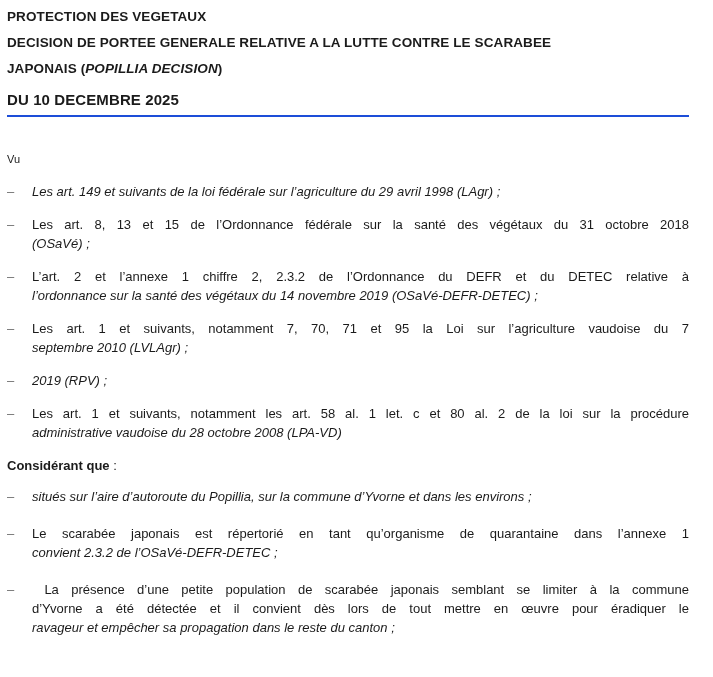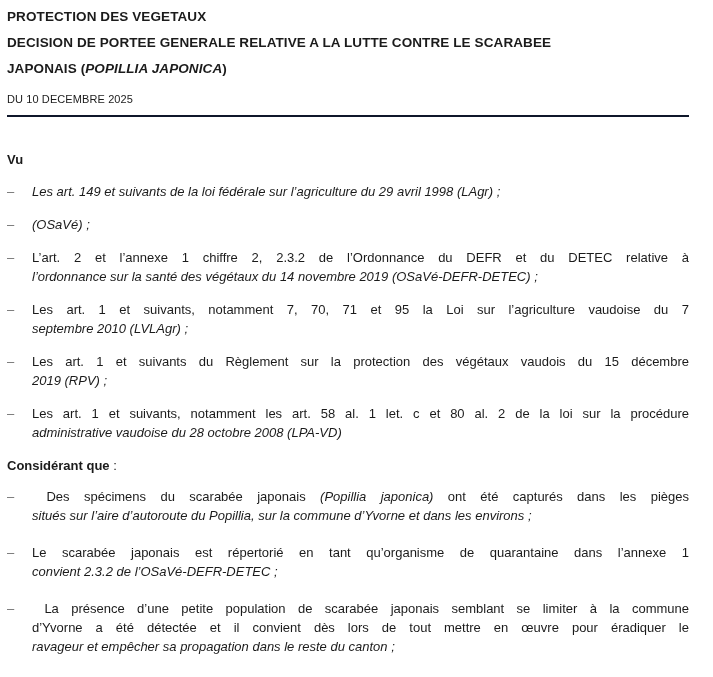--- a/index.html
+++ b/index.html
@@ -19,31 +19,31 @@
   }
   .title-line {
     font-size: 13.5px;
     font-weight: bold;
     line-height: 26px;
     letter-spacing: 0.1px;
   }
   .italic { font-style: italic; }
   .date-heading {
     margin-top: 9px;
-    font-size: 11px;
-    font-weight: normal;
+    font-size: 15px;
+    font-weight: bold;
     line-height: 17px;
     padding-bottom: 7px;
-    border-bottom: 2px solid #0f172a;
+    border-bottom: 2px solid #1d4ed8;
     letter-spacing: 0.1px;
   }
   .section-label {
     margin-top: 33px;
-    font-size: 13px;
-    font-weight: bold;
+    font-size: 11px;
+    font-weight: normal;
     line-height: 19px;
   }
   .considerant-label {
     margin-top: 0;
     font-size: 13px;
     line-height: 19px;
   }
   .considerant-label .bold-part { font-weight: bold; }
   .bullet-list { margin-top: 13px; }
   .bullet-list.second { margin-top: 12px; }
@@ -73,76 +73,75 @@
     font-style: italic;
   }
 </style>
 </head>
 <body>
 
 <div class="page">
 
   <div class="title-line">PROTECTION DES VEGETAUX</div>
   <div class="title-line">DECISION DE PORTEE GENERALE RELATIVE A LA LUTTE CONTRE LE SCARABEE</div>
-  <div class="title-line"><span>JAPONAIS (</span><span class="italic">POPILLIA JAPONICA</span><span>)</span></div>
+  <div class="title-line"><span>JAPONAIS (</span><span class="italic">POPILLIA DECISION</span><span>)</span></div>
 
   <div class="date-heading">DU 10 DECEMBRE 2025</div>
 
   <div class="section-label">Vu</div>
 
   <div class="bullet-list" id="vu-list">
       <div class="bullet">
         <span class="dash">–</span>
         <div class="btext">
           <div class="line last"><span>Les art. 149 et suivants de la loi fédérale sur l’agriculture du 29 avril 1998 (LAgr) ;</span></div>
         </div>
       </div>
       <div class="bullet">
         <span class="dash">–</span>
         <div class="btext">
+          <div class="line"><span>Les art. 8, 13 et 15 de l’Ordonnance fédérale sur la santé des végétaux du 31 octobre 2018</span></div>
           <div class="line last"><span>(OSaVé) ;</span></div>
         </div>
       </div>
       <div class="bullet">
         <span class="dash">–</span>
         <div class="btext">
           <div class="line"><span>L’art. 2 et l’annexe 1 chiffre 2, 2.3.2 de l’Ordonnance du DEFR et du DETEC relative à</span></div>
           <div class="line last"><span>l’ordonnance sur la santé des végétaux du 14 novembre 2019 (OSaVé-DEFR-DETEC) ;</span></div>
         </div>
       </div>
       <div class="bullet">
         <span class="dash">–</span>
         <div class="btext">
           <div class="line"><span>Les art. 1 et suivants, notamment 7, 70, 71 et 95 la Loi sur l’agriculture vaudoise du 7</span></div>
           <div class="line last"><span>septembre 2010 (LVLAgr) ;</span></div>
         </div>
       </div>
       <div class="bullet">
         <span class="dash">–</span>
         <div class="btext">
-          <div class="line"><span>Les art. 1 et suivants du Règlement sur la protection des végétaux vaudois du 15 décembre</span></div>
           <div class="line last"><span>2019 (RPV) ;</span></div>
         </div>
       </div>
       <div class="bullet">
         <span class="dash">–</span>
         <div class="btext">
           <div class="line"><span>Les art. 1 et suivants, notamment les art. 58 al. 1 let. c et 80 al. 2 de la loi sur la procédure</span></div>
           <div class="line last"><span>administrative vaudoise du 28 octobre 2008 (LPA-VD)</span></div>
         </div>
       </div>
     </div>
 
   <div class="considerant-label"><span class="bold-part">Considérant que</span><span> :</span></div>
 
   <div class="bullet-list second" id="considerant-list">
       <div class="bullet">
         <span class="dash">–</span>
         <div class="btext">
-          <div class="line"><span>&nbsp;Des spécimens du scarabée japonais </span><span class="italic">(Popillia japonica)</span><span> ont été capturés dans les pièges</span></div>
           <div class="line last"><span>situés sur l’aire d’autoroute du Popillia, sur la commune d’Yvorne et dans les environs ;</span></div>
         </div>
       </div>
       <div class="bullet">
         <span class="dash">–</span>
         <div class="btext">
           <div class="line"><span>Le scarabée japonais est répertorié en tant qu’organisme de quarantaine dans l’annexe 1</span></div>
           <div class="line last"><span>convient 2.3.2 de l’OSaVé-DEFR-DETEC ;</span></div>
         </div>
       </div>

